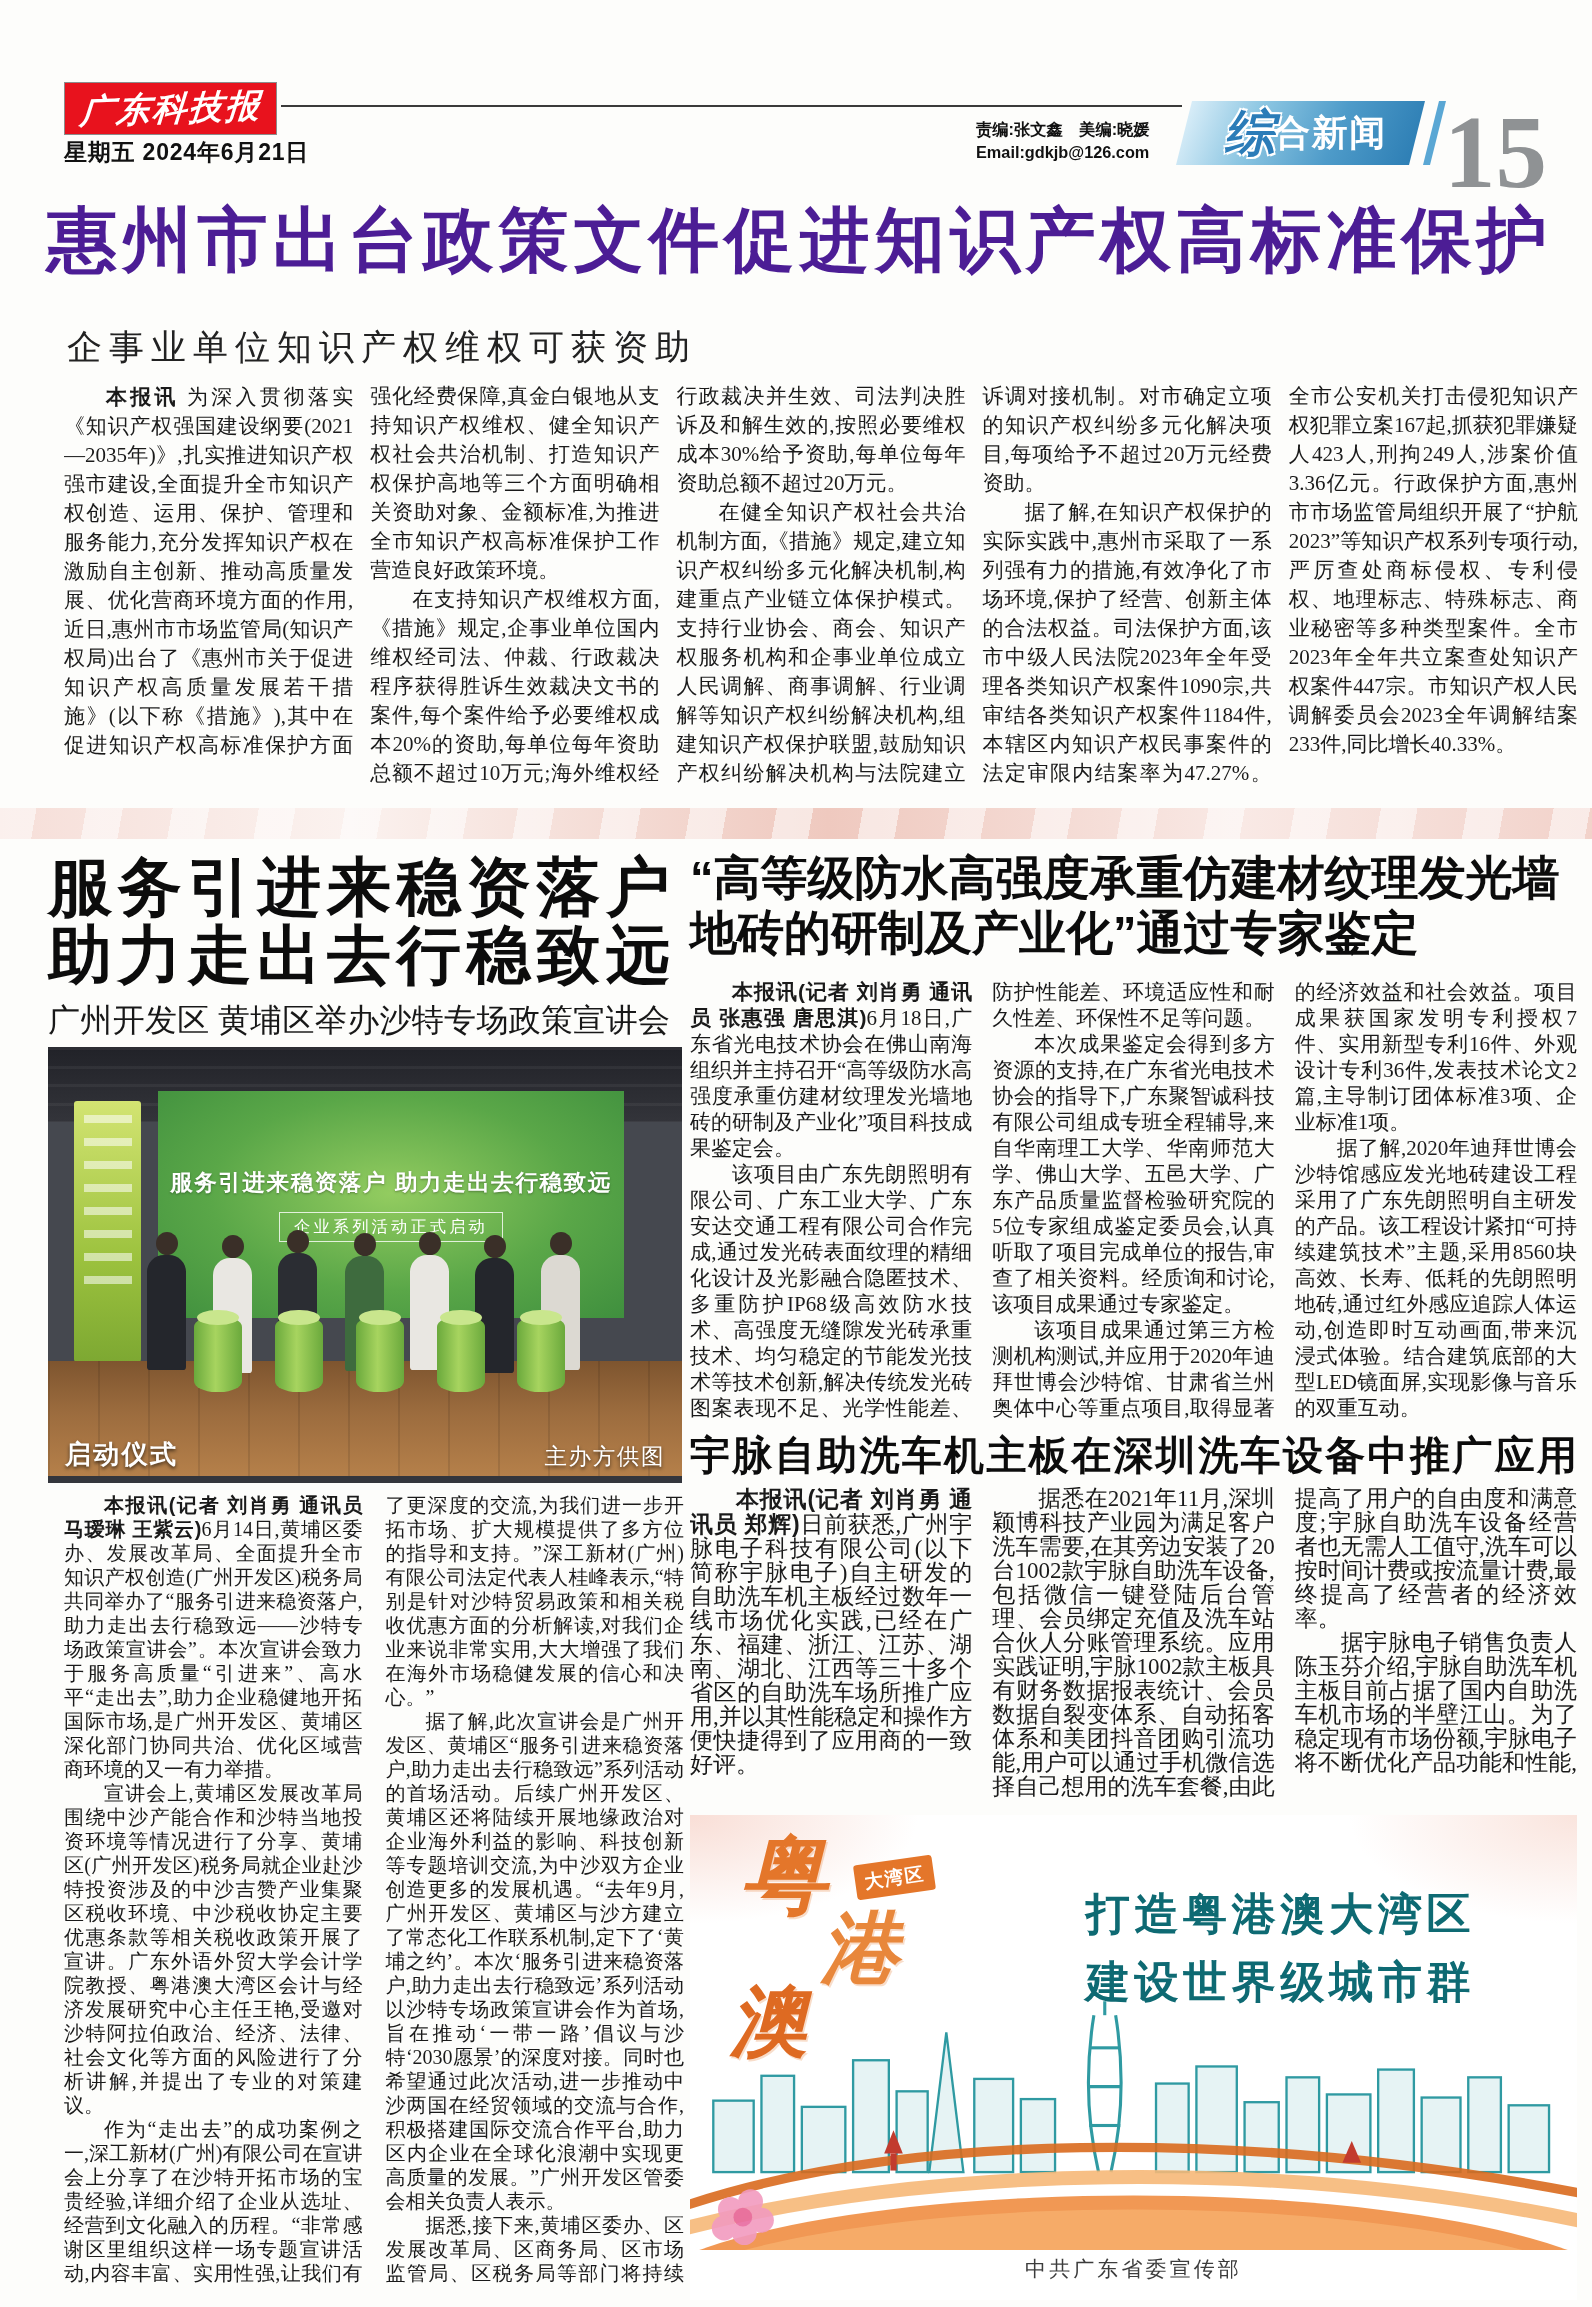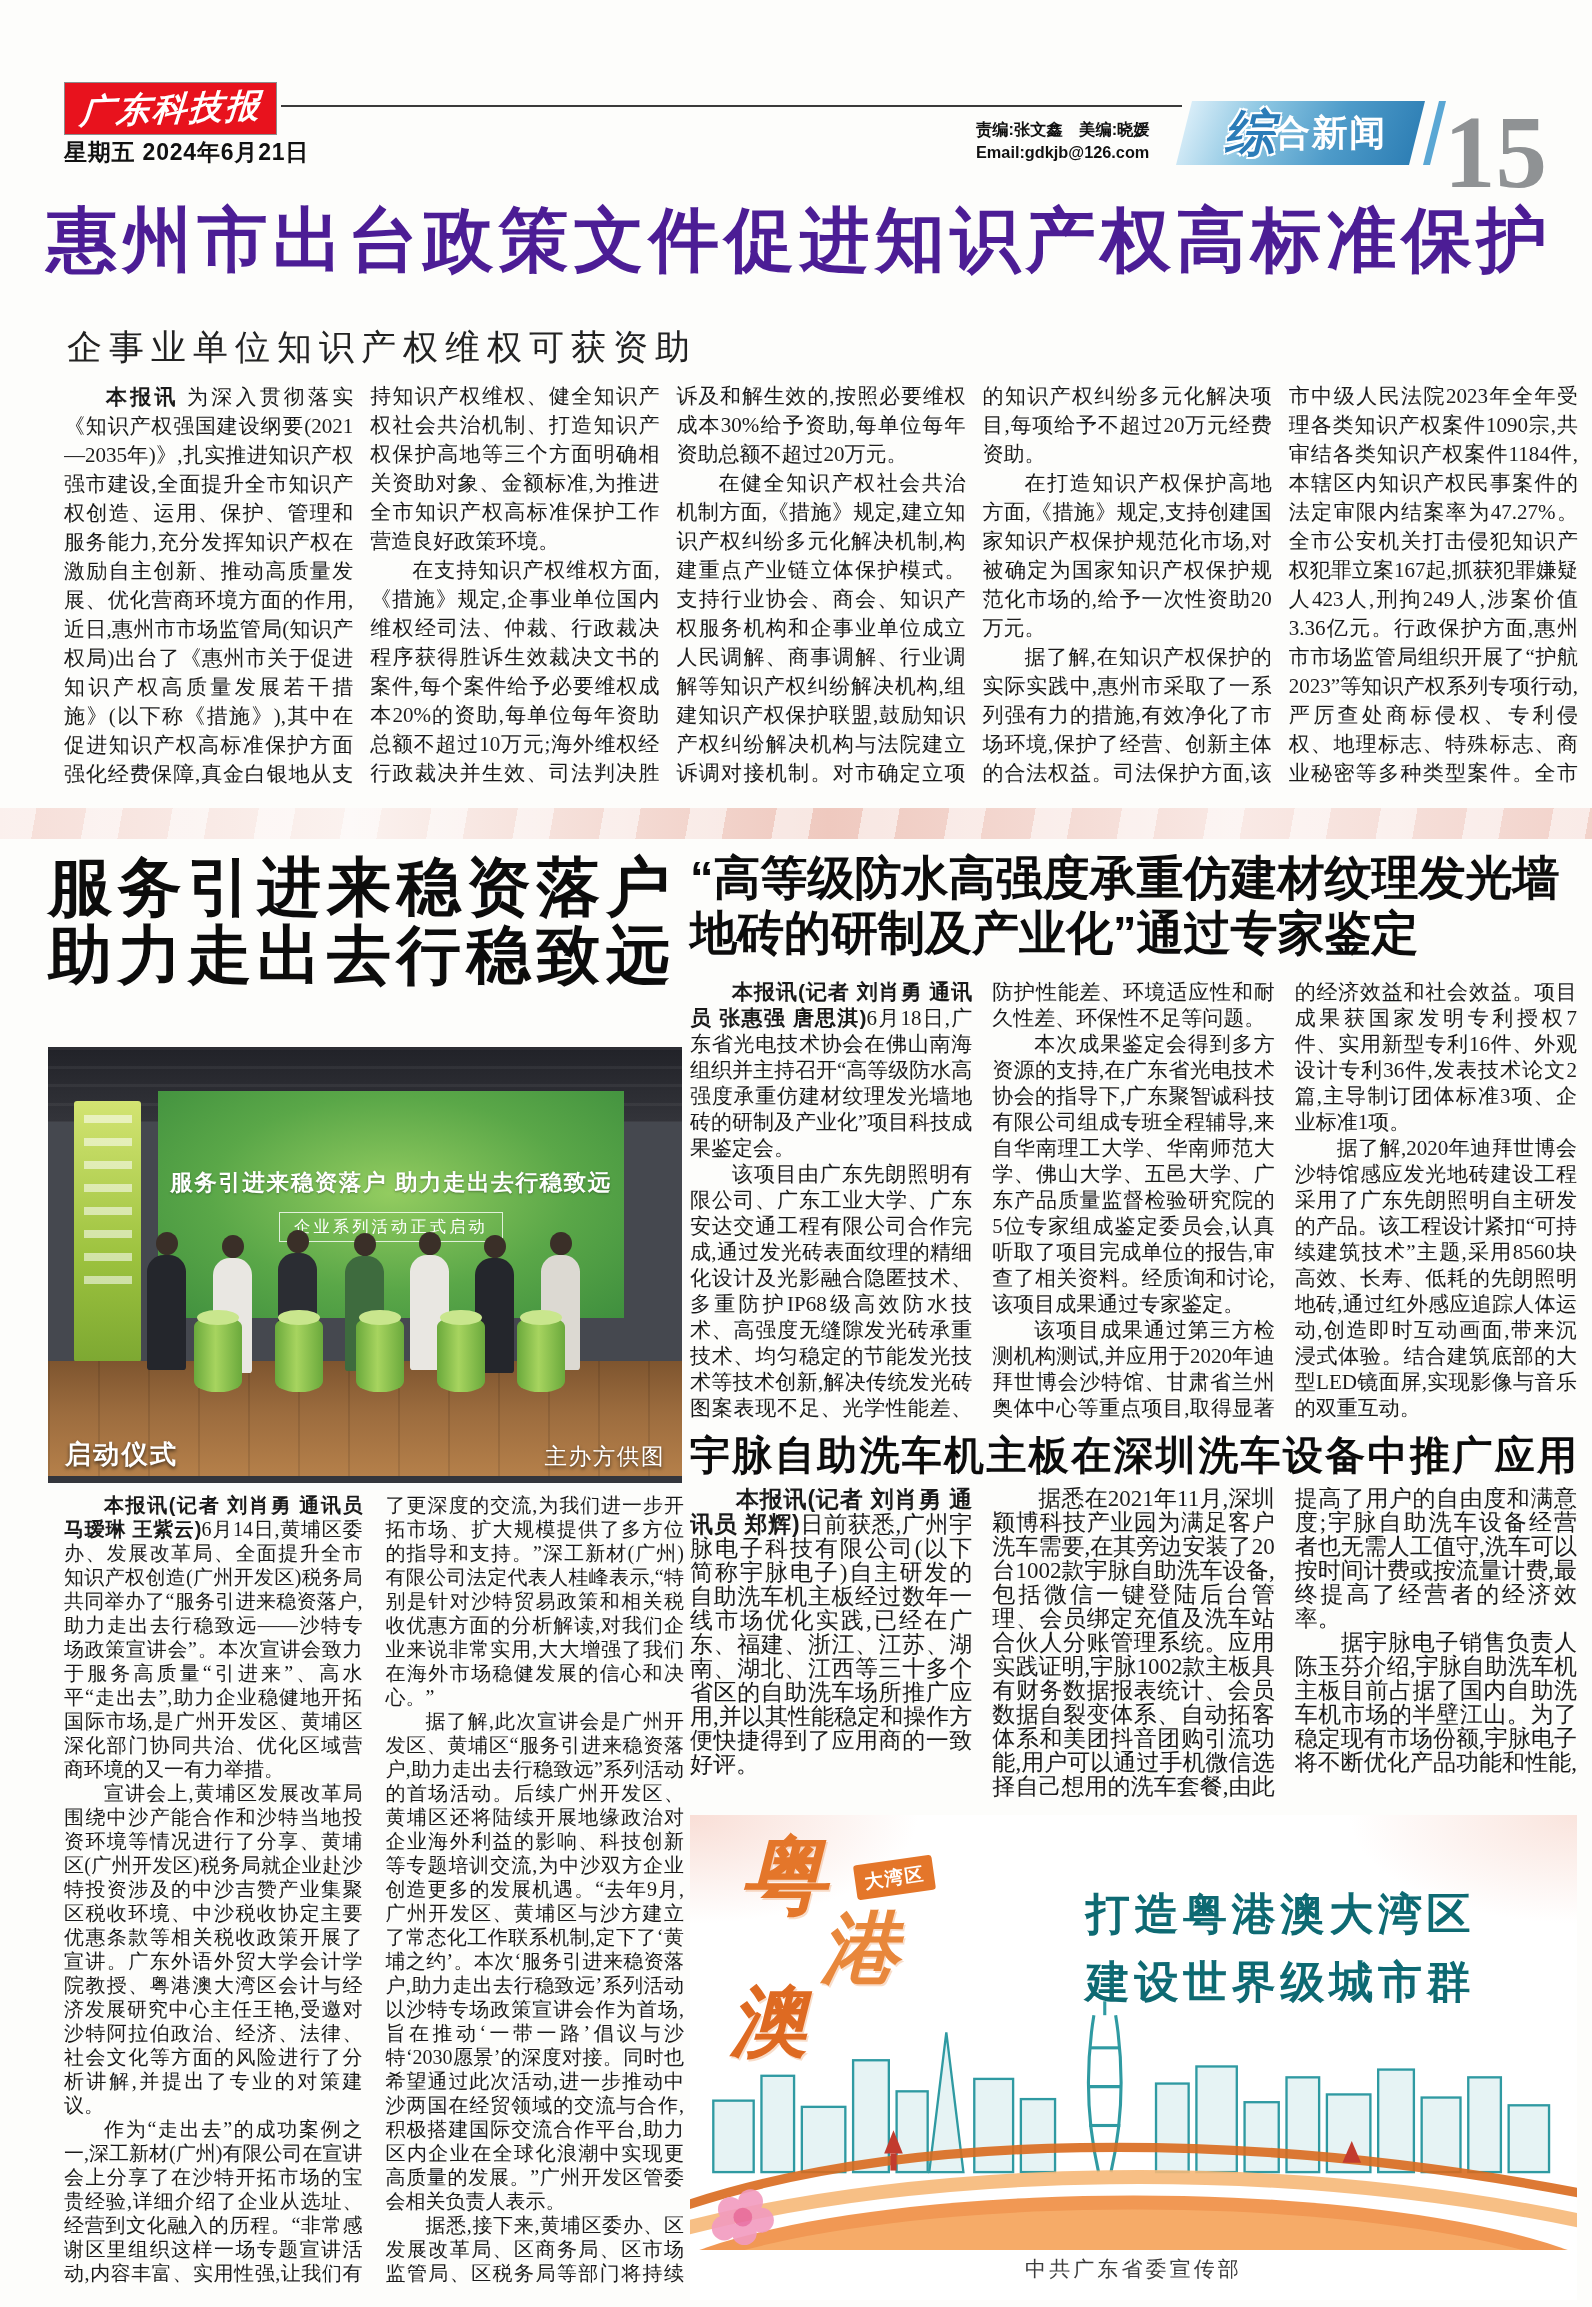--- a/index.html
+++ b/index.html
@@ -136,31 +136,31 @@
   </div>
   <div class="abs banner-slash"></div>
   <div class="abs page-number">15</div>
 
   <div class="abs a1-headline">惠州市出台政策文件促进知识产权高标准保护</div>
   <div class="abs a1-subhead">企事业单位知识产权维权可获资助</div>
   <div class="abs news-body a1-body">
     <p><span class="lead">本报讯</span> <span>为深入贯彻落实《知识产权强国建设纲要(2021—2035年)》,扎实推进知识产权强市建设,全面提升全市知识产权创造、运用、保护、管理和服务能力,充分发挥知识产权在激励自主创新、推动高质量发展、优化营商环境方面的作用,近日,惠州市市场监管局(知识产权局)出台了《惠州市关于促进知识产权高质量发展若干措施》(以下称《措施》),其中在促进知识产权高标准保护方面强化经费保障,真金白银地从支持知识产权维权、健全知识产权社会共治机制、打造知识产权保护高地等三个方面明确相关资助对象、金额标准,为推进全市知识产权高标准保护工作营造良好政策环境。</span></p>
     <p>在支持知识产权维权方面,《措施》规定,企事业单位国内维权经司法、仲裁、行政裁决程序获得胜诉生效裁决文书的案件,每个案件给予必要维权成本20%的资助,每单位每年资助总额不超过10万元;海外维权经行政裁决并生效、司法判决胜诉及和解生效的,按照必要维权成本30%给予资助,每单位每年资助总额不超过20万元。</p>
     <p>在健全知识产权社会共治机制方面,《措施》规定,建立知识产权纠纷多元化解决机制,构建重点产业链立体保护模式。支持行业协会、商会、知识产权服务机构和企事业单位成立人民调解、商事调解、行业调解等知识产权纠纷解决机构,组建知识产权保护联盟,鼓励知识产权纠纷解决机构与法院建立诉调对接机制。对市确定立项的知识产权纠纷多元化解决项目,每项给予不超过20万元经费资助。</p>
-    <p>在打造知识产权保护高地方面,《措施》规定,支持创建国家知识产权保护规范化市场,对被确定为国家知识产权保护规范化市场的,给予一次性资助20万元。</p>
     <p>据了解,在知识产权保护的实际实践中,惠州市采取了一系列强有力的措施,有效净化了市场环境,保护了经营、创新主体的合法权益。司法保护方面,该市中级人民法院2023年全年受理各类知识产权案件1090宗,共审结各类知识产权案件1184件,本辖区内知识产权民事案件的法定审限内结案率为47.27%。全市公安机关打击侵犯知识产权犯罪立案167起,抓获犯罪嫌疑人423人,刑拘249人,涉案价值3.36亿元。行政保护方面,惠州市市场监管局组织开展了“护航2023”等知识产权系列专项行动,严厉查处商标侵权、专利侵权、地理标志、特殊标志、商业秘密等多种类型案件。全市2023年全年共立案查处知识产权案件447宗。市知识产权人民调解委员会2023全年调解结案233件,同比增长40.33%。</p>
 
   </div>
 
   <div class="abs divider"></div>
 
   <div class="abs a2-headline">
     <div>服务引进来稳资落户</div>
     <div>助力走出去行稳致远</div>
   </div>
+  <div class="abs a2-subhead">广州开发区 黄埔区举办沙特专场政策宣讲会</div>
 
   <div class="abs photo">
     <div class="ph-ceiling"></div>
     <div class="ph-wall"></div>
     <div class="ph-banner-left"></div>
     <div class="ph-screen">
       <div class="ph-screen-line1">服务引进来稳资落户 助力走出去行稳致远</div>
       <div class="ph-screen-line2">企业系列活动正式启动</div>
     </div>
     <div class="ph-floor"></div>

